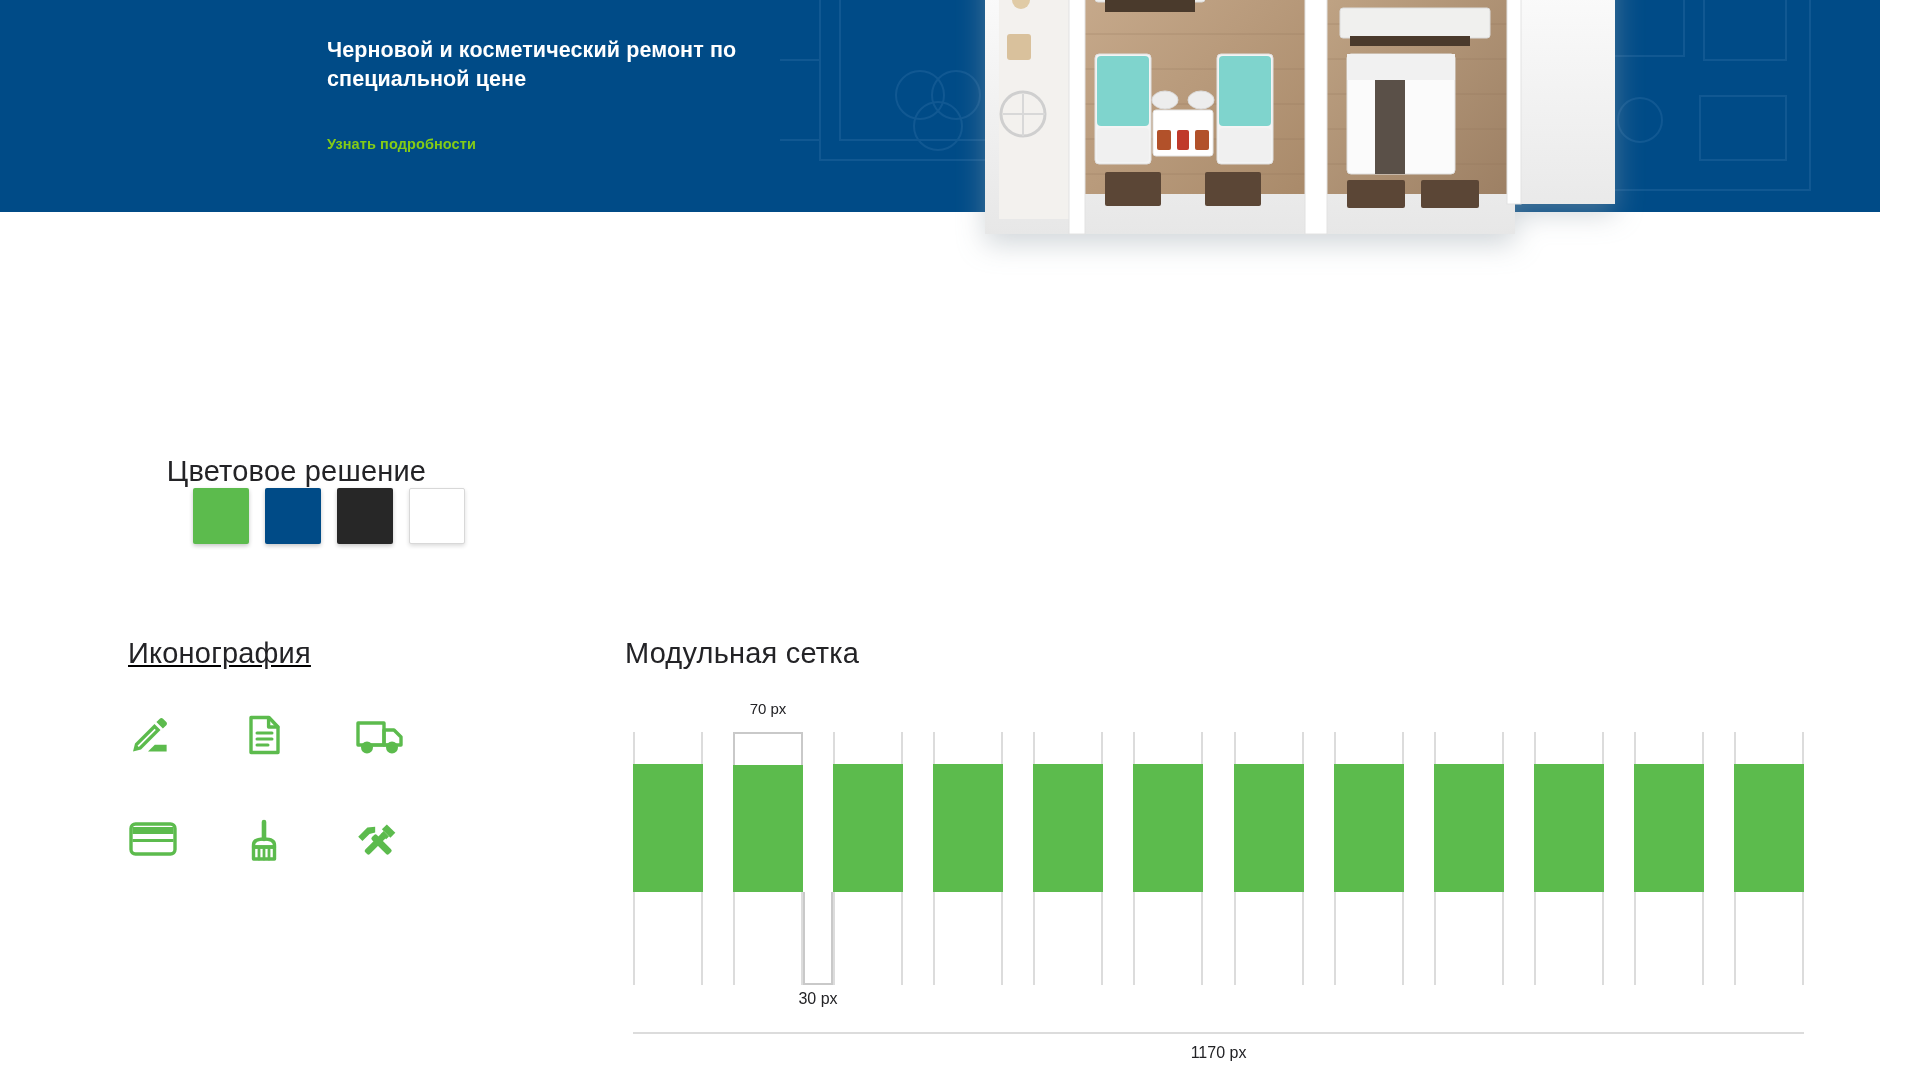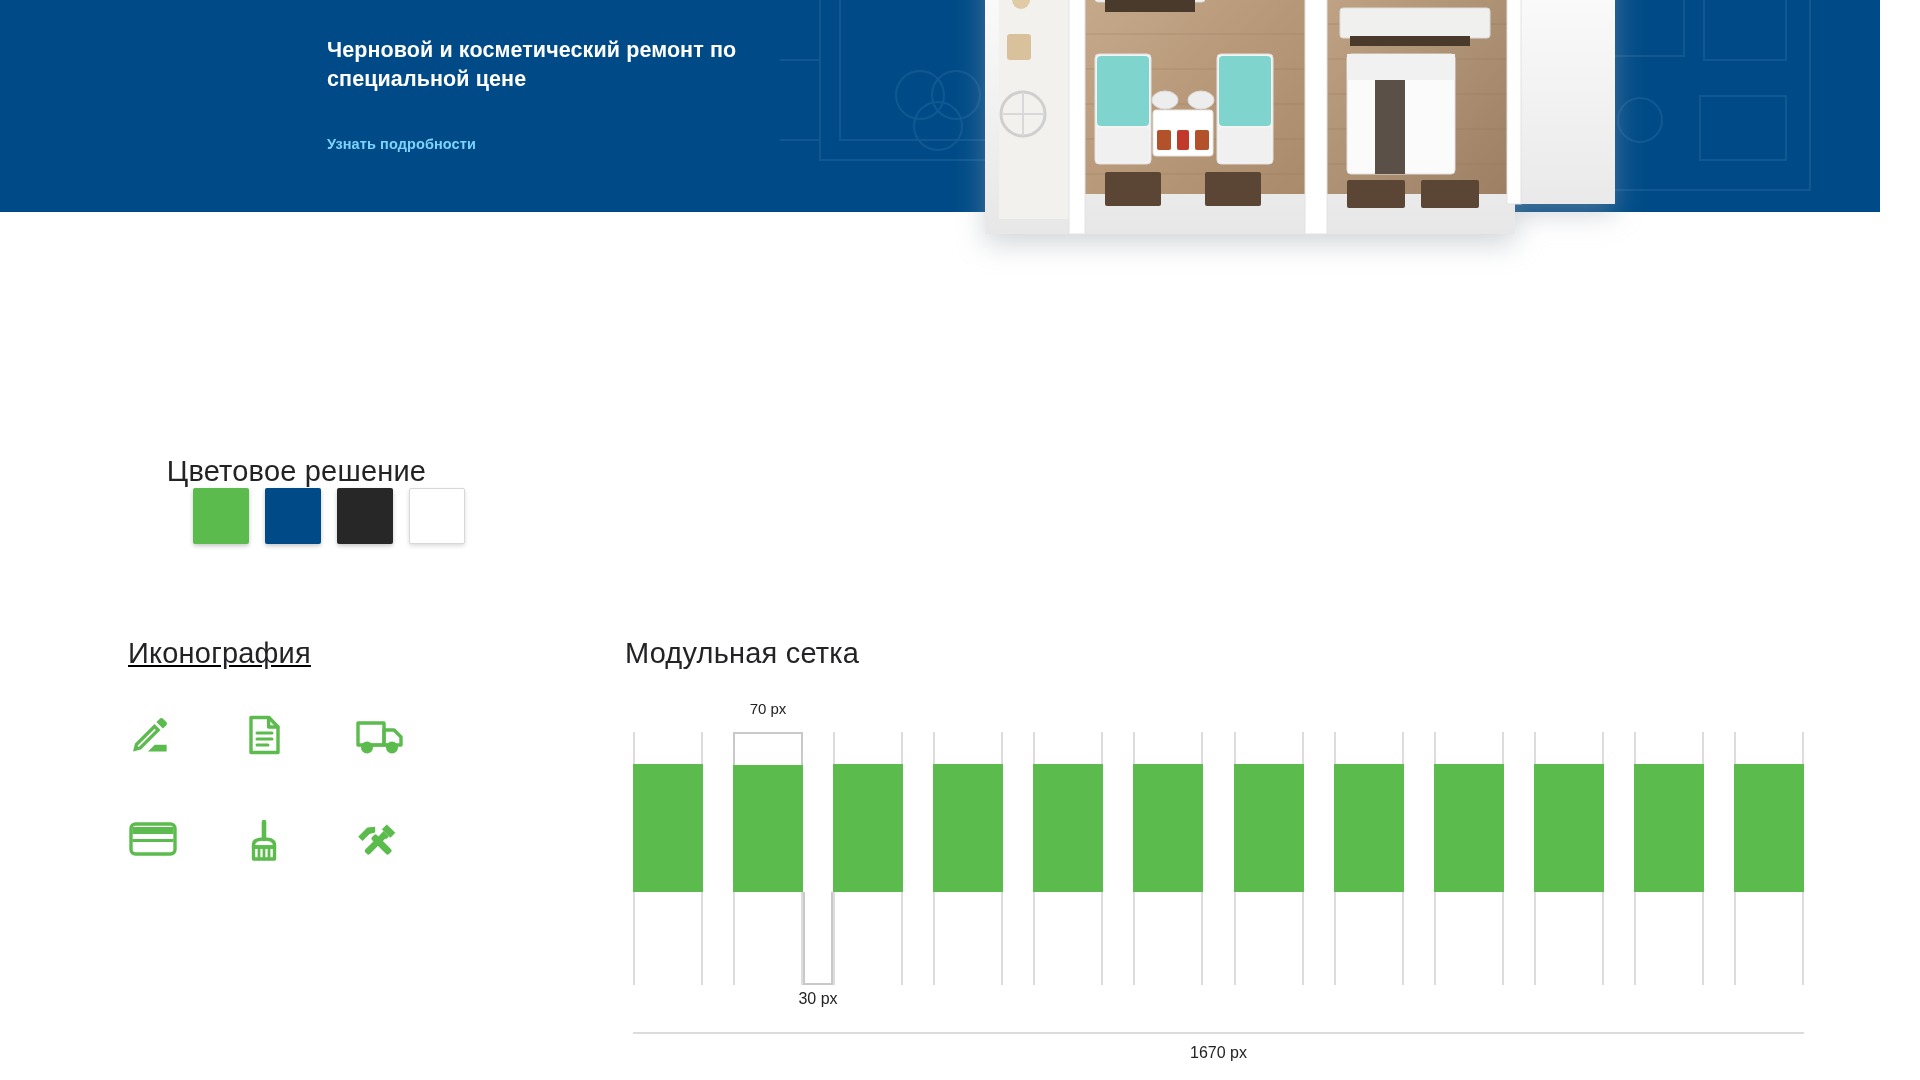--- a/index.html
+++ b/index.html
@@ -44,21 +44,21 @@
   .banner-title {
     color: #ffffff;
     font-size: 21.5px;
     font-weight: 700;
     line-height: 1.33;
     letter-spacing: 0.1px;
   }
   .banner-link {
     margin-top: 43px;
     display: inline-block;
-    color: #7dd3fc;
+    color: #84cc16;
     font-size: 14.5px;
     font-weight: 700;
     text-decoration: none;
     letter-spacing: 0.1px;
   }
 
   
   .apartment {
     position: absolute;
     left: 955px;
@@ -475,17 +475,17 @@
           <div class="col-block" style="left: 1100.94px; width: 70.0598px; background: rgb(92, 187, 77);"></div>
         </div>
 
       <div class="bracket-70"></div>
       <div class="label-70">70 px</div>
 
       <div class="bracket-30"></div>
       <div class="label-30">30 px</div>
 
       <div class="grid-baseline"></div>
-      <div class="label-total">1670 px</div>
+      <div class="label-total">1170 px</div>
     </div>
   </div>
 
 </div>
 
 </body></html>

